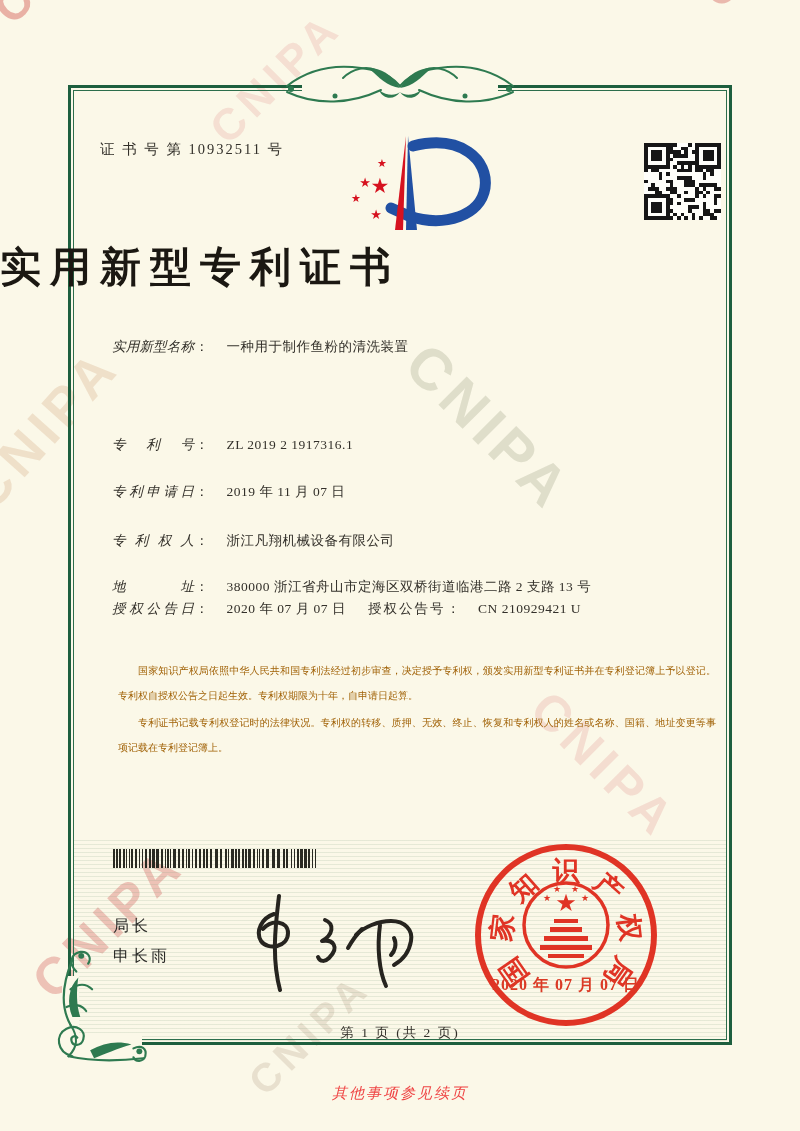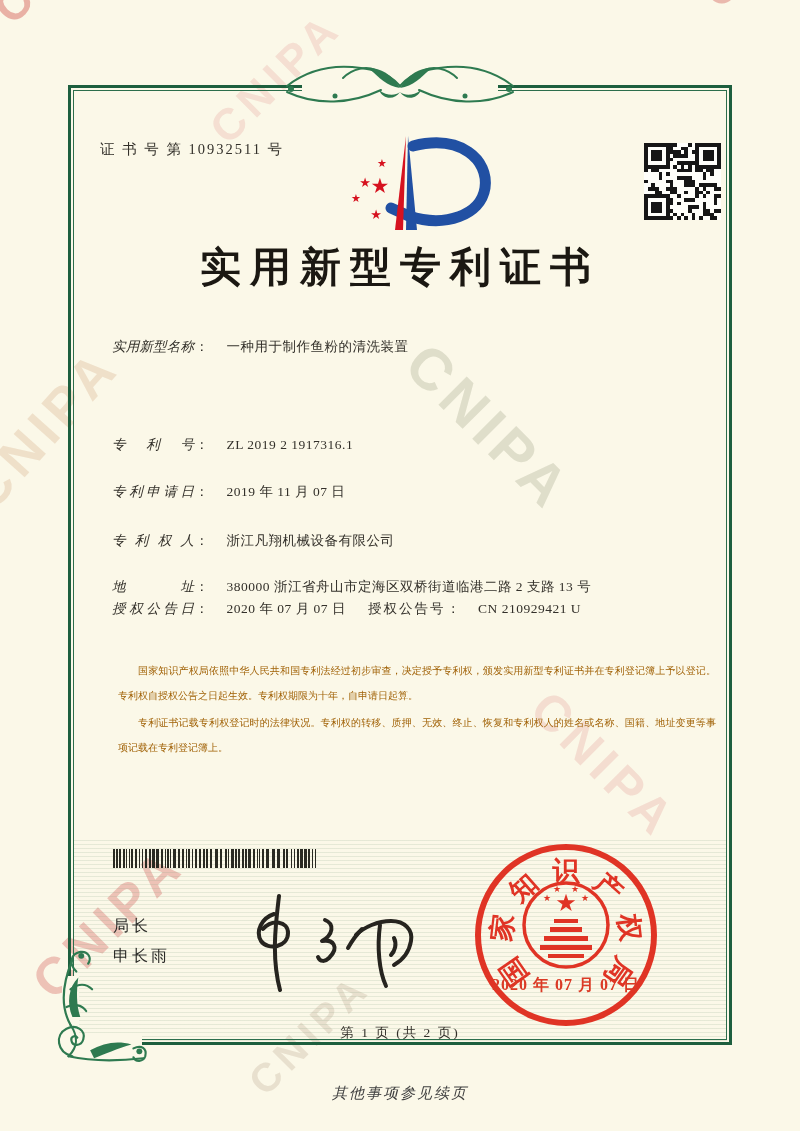--- a/index.html
+++ b/index.html
@@ -26,21 +26,21 @@
   .patch{position:absolute;background:#fbf8e8;}
   .patch-top{left:302px;top:82px;width:196px;height:12px;}
   .patch-bl-v{left:62px;top:976px;width:17px;height:72px;}
   .patch-bl-h{left:62px;top:1036px;width:80px;height:14px;}
   .ornament-top{position:absolute;left:283px;top:56px;width:234px;height:58px;}
   .ornament-corner{position:absolute;left:48px;top:946px;width:100px;height:128px;}
   
   .cert-no{position:absolute;left:100px;top:140px;font-size:14.5px;letter-spacing:2px;color:#33302a;text-align:right;}
   .logo{position:absolute;left:333px;top:130px;width:172px;height:107px;}
   .qr{position:absolute;left:644px;top:143px;width:77px;height:77px;background:#fefefa;}
-  .title{position:absolute;left:0;right:0;top:240px;margin:0;text-align:center;
+  .title{position:absolute;left:0;right:0;top:240px;margin:0;text-align:left;
       font-size:41px;font-weight:bold;letter-spacing:9px;color:#1b1812;}
   
   .field-row{position:absolute;left:112px;width:610px;font-size:13.5px;white-space:nowrap;color:#33302a;}
   .f-label{display:inline-block;width:82px;text-align:justify;text-align-last:justify;vertical-align:bottom;font-style:italic;}
   .f-colon{margin:0 1px;}
   .f-value{margin-left:17px;letter-spacing:.5px;}
   .grant-b{position:absolute;left:256px;top:0;white-space:nowrap;}
   .grant-row{position:relative;}
   
   .body-text{position:absolute;left:118px;top:658px;width:598px;font-size:10px;
@@ -57,21 +57,21 @@
   .sig-hand{position:absolute;left:228px;top:890px;width:210px;height:102px;}
   
   .seal{position:absolute;left:470px;top:839px;width:192px;height:192px;opacity:.93;}
   .seal svg{position:absolute;left:0;top:0;}
   .seal-date{position:absolute;left:0;top:136px;width:100%;text-align:center;
       font-size:16px;font-weight:bold;color:#d92c17;letter-spacing:1px;white-space:nowrap;}
   
   .page-info{position:absolute;left:0;right:0;top:1024px;text-align:center;font-size:13.5px;
       letter-spacing:2px;color:#33302a;}
   .continuation{position:absolute;left:0;right:0;top:1084px;text-align:center;font-size:15px;
-      letter-spacing:2px;font-style:italic;color:#404040;}
+      letter-spacing:2px;font-style:italic;color:#ef4444;}
 </style>
 </head>
 <body>
 
 <div class="page">
 
   <span class="wm wm1">CNIPA</span>
   <span class="wm wm2">CNIPA</span>
   <span class="wm wm3">CNIPA</span>
   <span class="wm wm4">CNIPA</span>

